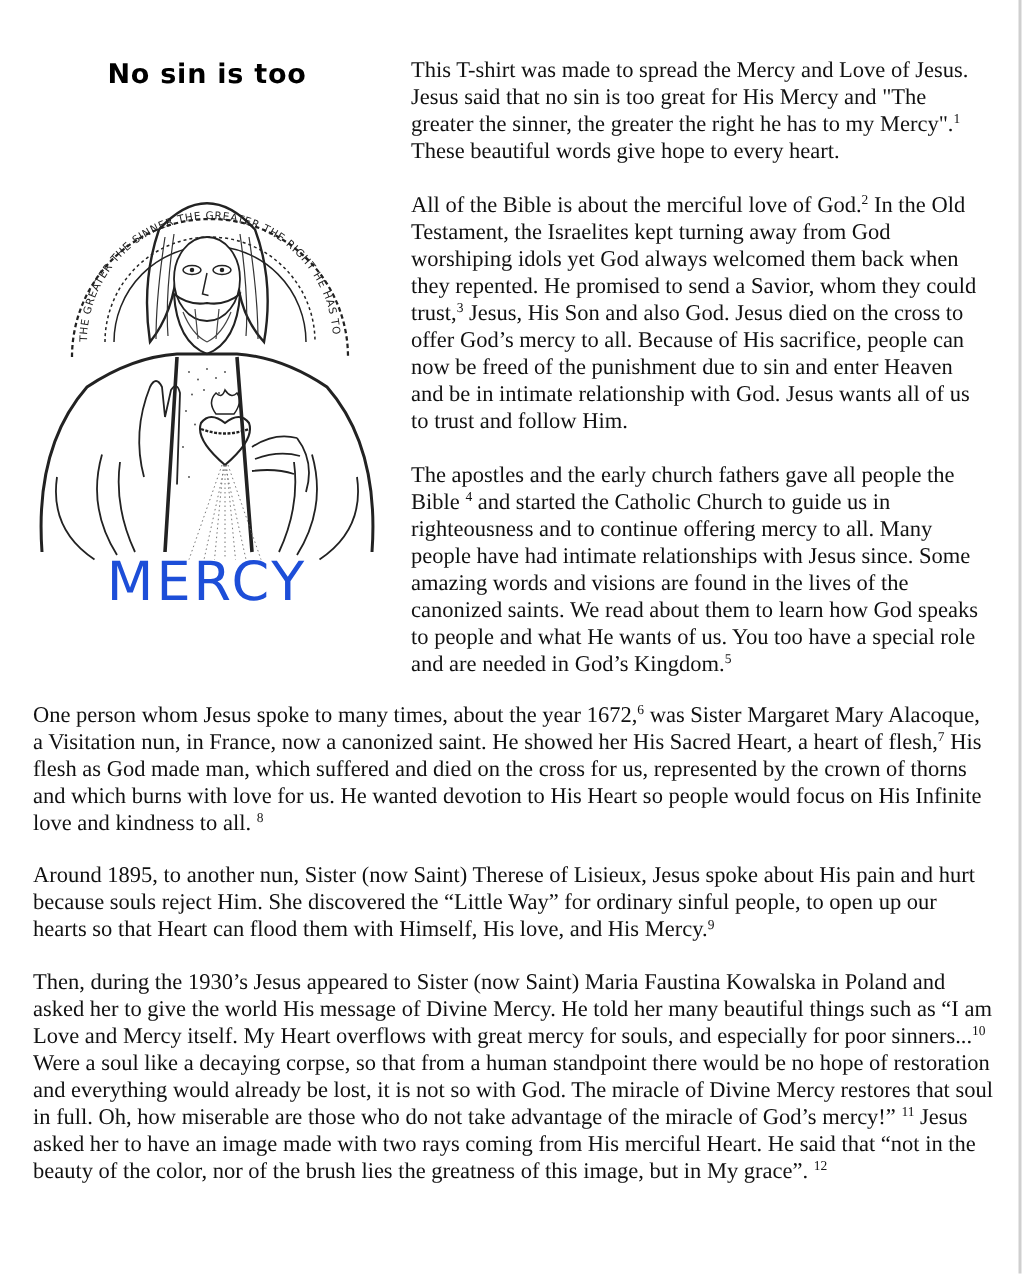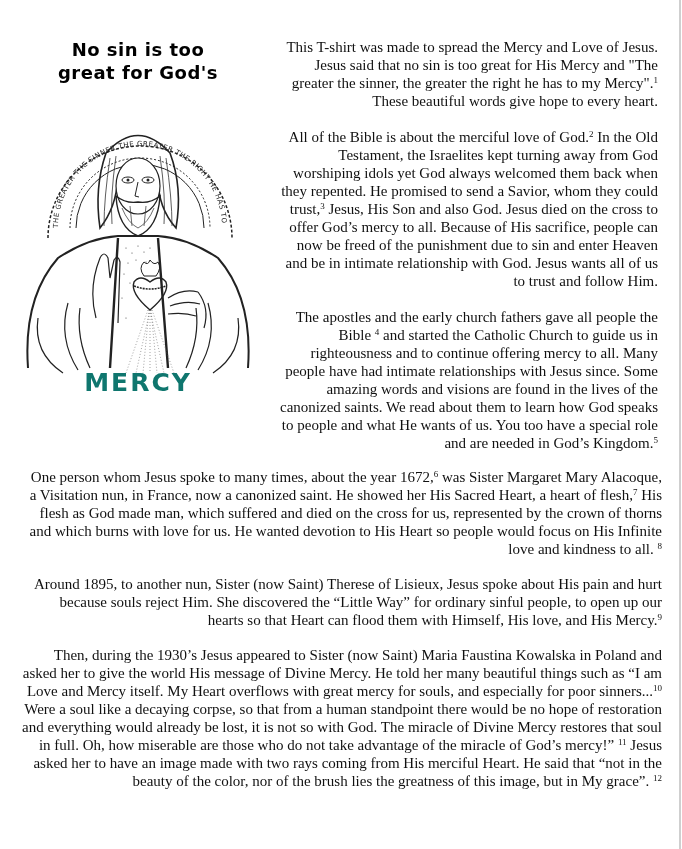--- a/index.html
+++ b/index.html
@@ -10,37 +10,36 @@
     .page-edge { position: absolute; left: 679px; top: 0; width: 2px; height: 849px; background: #cfcfcf; }
     .illustration { position: absolute; left: 18px; top: 30px; width: 240px; height: 385px; }
     .headline {
       position: absolute; left: 0; top: 8px; width: 240px; text-align: center;
       font-family: "DejaVu Sans", sans-serif; font-size: 18px; line-height: 23px; color: #000000; font-weight: 700;
       letter-spacing: 0.5px;
     }
     .art { position: absolute; left: 0; top: 48px; }
     .mercy {
       position: absolute; left: 0; top: 338px; width: 240px; text-align: center;
-      font-family: "DejaVu Sans", sans-serif; font-size: 25px; font-weight: bold; letter-spacing: 2px; color: #0f766e;
+      font-family: "DejaVu Sans", sans-serif; font-size: 36px; font-weight: normal; letter-spacing: 2px; color: #1d4ed8;
     }
     .right-col { position: absolute; left: 274px; top: 38px; width: 384px; }
-    .para { font-size: 15px; line-height: 18px; margin: 0 0 18px 0; text-align: right; }
+    .para { font-size: 15px; line-height: 18px; margin: 0 0 18px 0; }
     .para sup { font-size: 9px; line-height: 0; vertical-align: 5px; }
     .bottom { position: absolute; left: 22px; top: 468px; width: 640px; }
     .bottom .para { margin-bottom: 17px; }
   </style>
 </head>
 <body>
 
 <div class="page-edge"></div>
 
 <div class="illustration">
   <div class="headline">
     <div>No sin is too</div>
-    <div>great for God's</div>
   </div>
   <svg class="art" width="240" height="300" viewBox="0 0 240 300">
     <defs>
       <path id="haloArc" d="M 40 150 A 82 82 0 1 1 204 150"></path>
     </defs>
 
     <g fill="none" stroke="#222">
       <path d="M 30 160 A 92 92 0 1 1 214 160" stroke-width="1.5" stroke-dasharray="3 2"></path>
       <path d="M 52 150 A 70 70 0 1 1 192 150" stroke-width="1" stroke-dasharray="2 2"></path>
       <path d="M 58 150 A 64 64 0 1 1 186 150" stroke-width="1"></path>

